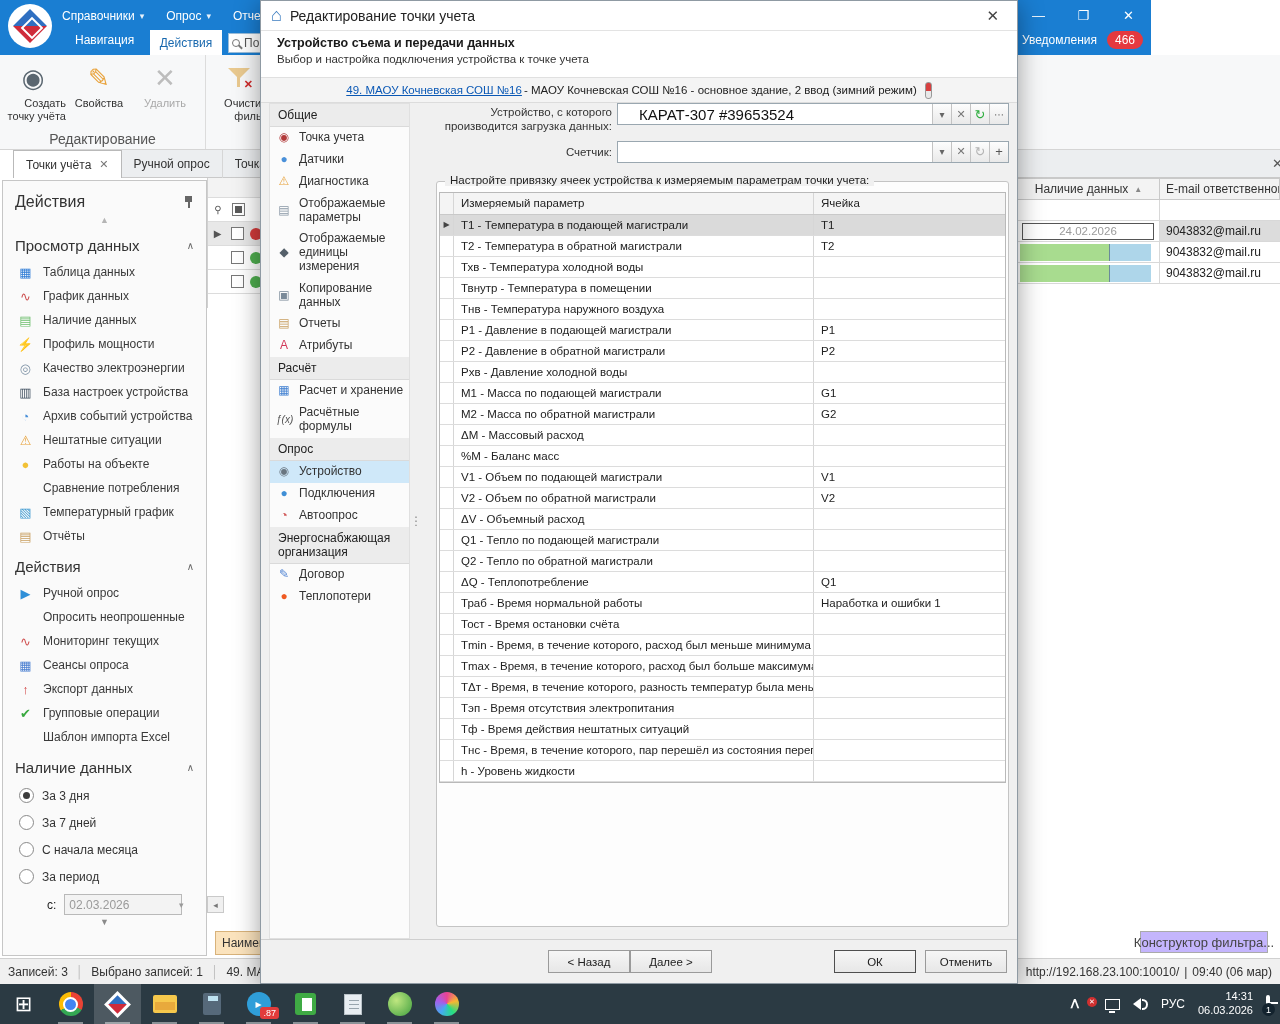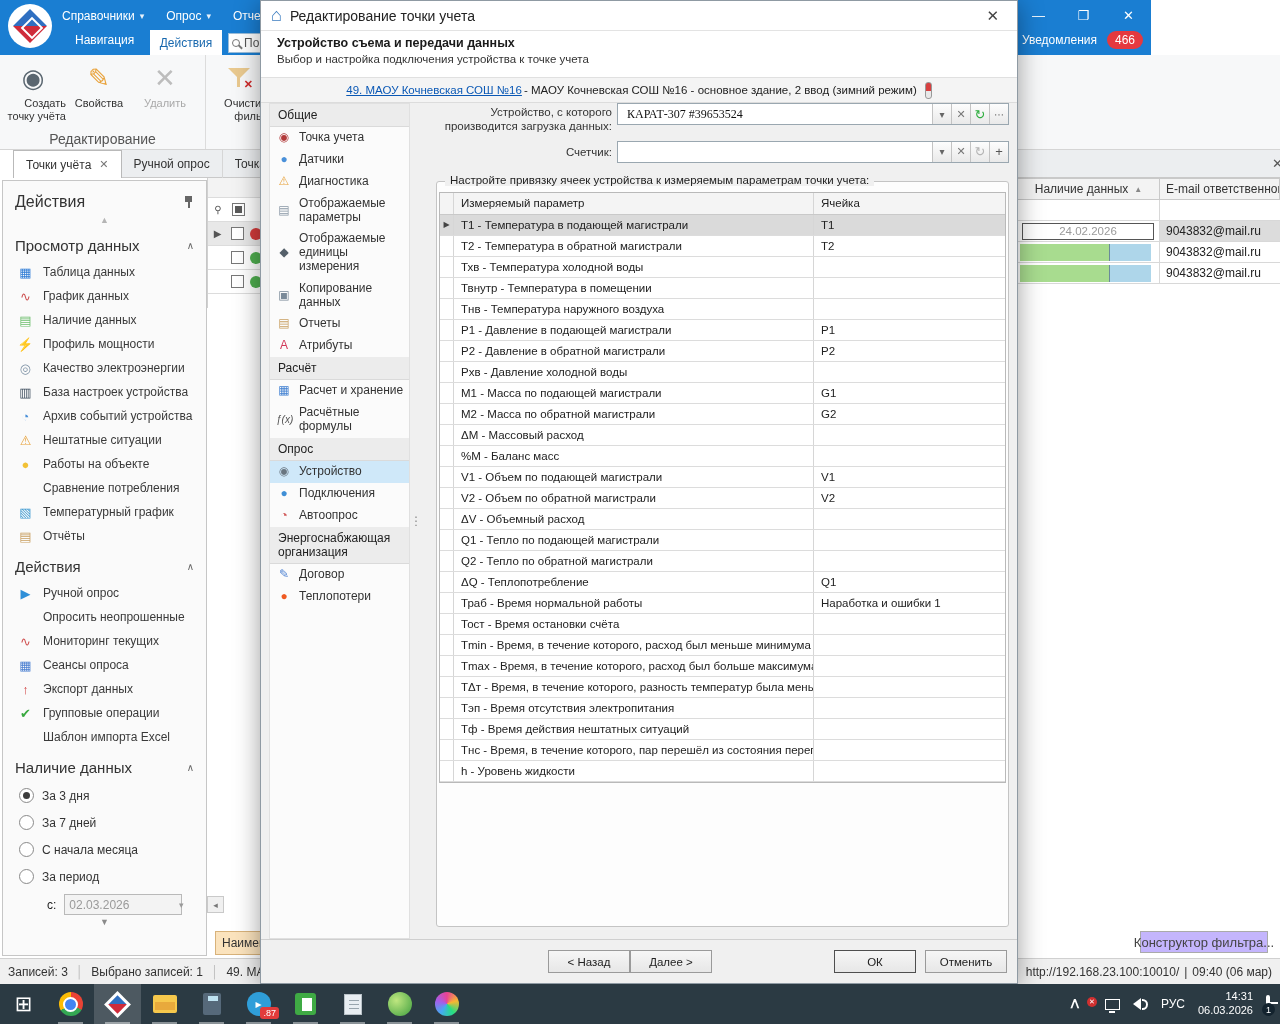--- a/index.html
+++ b/index.html
@@ -146,21 +146,21 @@
   .dnav-group { background:#ececec; border-bottom:1px solid #dadada; padding:4px 6px 4px 8px; color:#222; line-height:1.2; }
   .dnav-item { display:flex; align-items:center; gap:7px; padding:4px 2px 4px 6px; color:#333; line-height:1.15; position:relative; }
   .dnav-item.sel { background:#cfe8f9; }
   .dnav-ic { width:16px; flex:0 0 auto; text-align:center; font-size:12px; }
   .dnav-exp { position:absolute; left:-7px; font-size:8px; color:#333; }
   .dlg-splitter { position:absolute; left:149px; top:0; bottom:0; width:12px; display:flex; align-items:center; justify-content:center; color:#8a8a8a; }
   .dlg-content { position:absolute; left:163px; right:8px; top:0; bottom:0;margin-left:12px; }
   .field-row { display:flex; align-items:flex-start; margin-bottom:7px; }
   .field-label { width:176px; text-align:right; color:#333; font-size:11.5px; line-height:1.25; padding-top:2px; }
   .combo { flex:1; margin-left:5px; height:22px; background:#fff; border:1px solid #9aa7b0; display:flex; align-items:center; }
-  .combo-text { flex:1; padding:0 9px; font-size:12px; color:#111; white-space:nowrap; overflow:hidden;font-family:Liberation Serif, serif; }
+  .combo-text { flex:1; padding:0 21px; font-size:15px; color:#111; white-space:nowrap; overflow:hidden; }
   .combo-btn { width:19px; height:20px; border-left:1px solid #c3c3c3; display:flex; align-items:center; justify-content:center;
     background:linear-gradient(#fdfdfd,#e9e9e9); font-size:10px; color:#666; }
   .groupbox { position:relative; margin-top:18px; height:746px; border:1px solid #c4c4c4; border-radius:3px; background:#fdfdfd; }
   .groupbox-label { position:absolute; top:-8px; left:8px; background:#f0f0f0; padding:0 5px; font-size:11.5px; color:#222; }
   .dtable { position:absolute; left:2px; right:2px; top:10px; border:1px solid #b9b9b9; background:#fff; }
   .dt-headrow { display:flex; height:22px; background:#f4f4f4; border-bottom:1px solid #c9c9c9; }
   .dt-mk { width:14px; border-right:1px solid #d6d6d6; flex:0 0 auto; display:flex; align-items:center; justify-content:center; font-size:8px; color:#444; }
   .dt-param { flex:1; display:flex; align-items:center; padding-left:7px; font-size:11.5px; color:#222;
     white-space:nowrap; overflow:hidden; }
   .dt-cell { width:192px; flex:0 0 auto; border-left:1px solid #d6d6d6; display:flex; align-items:center; padding-left:7px;

